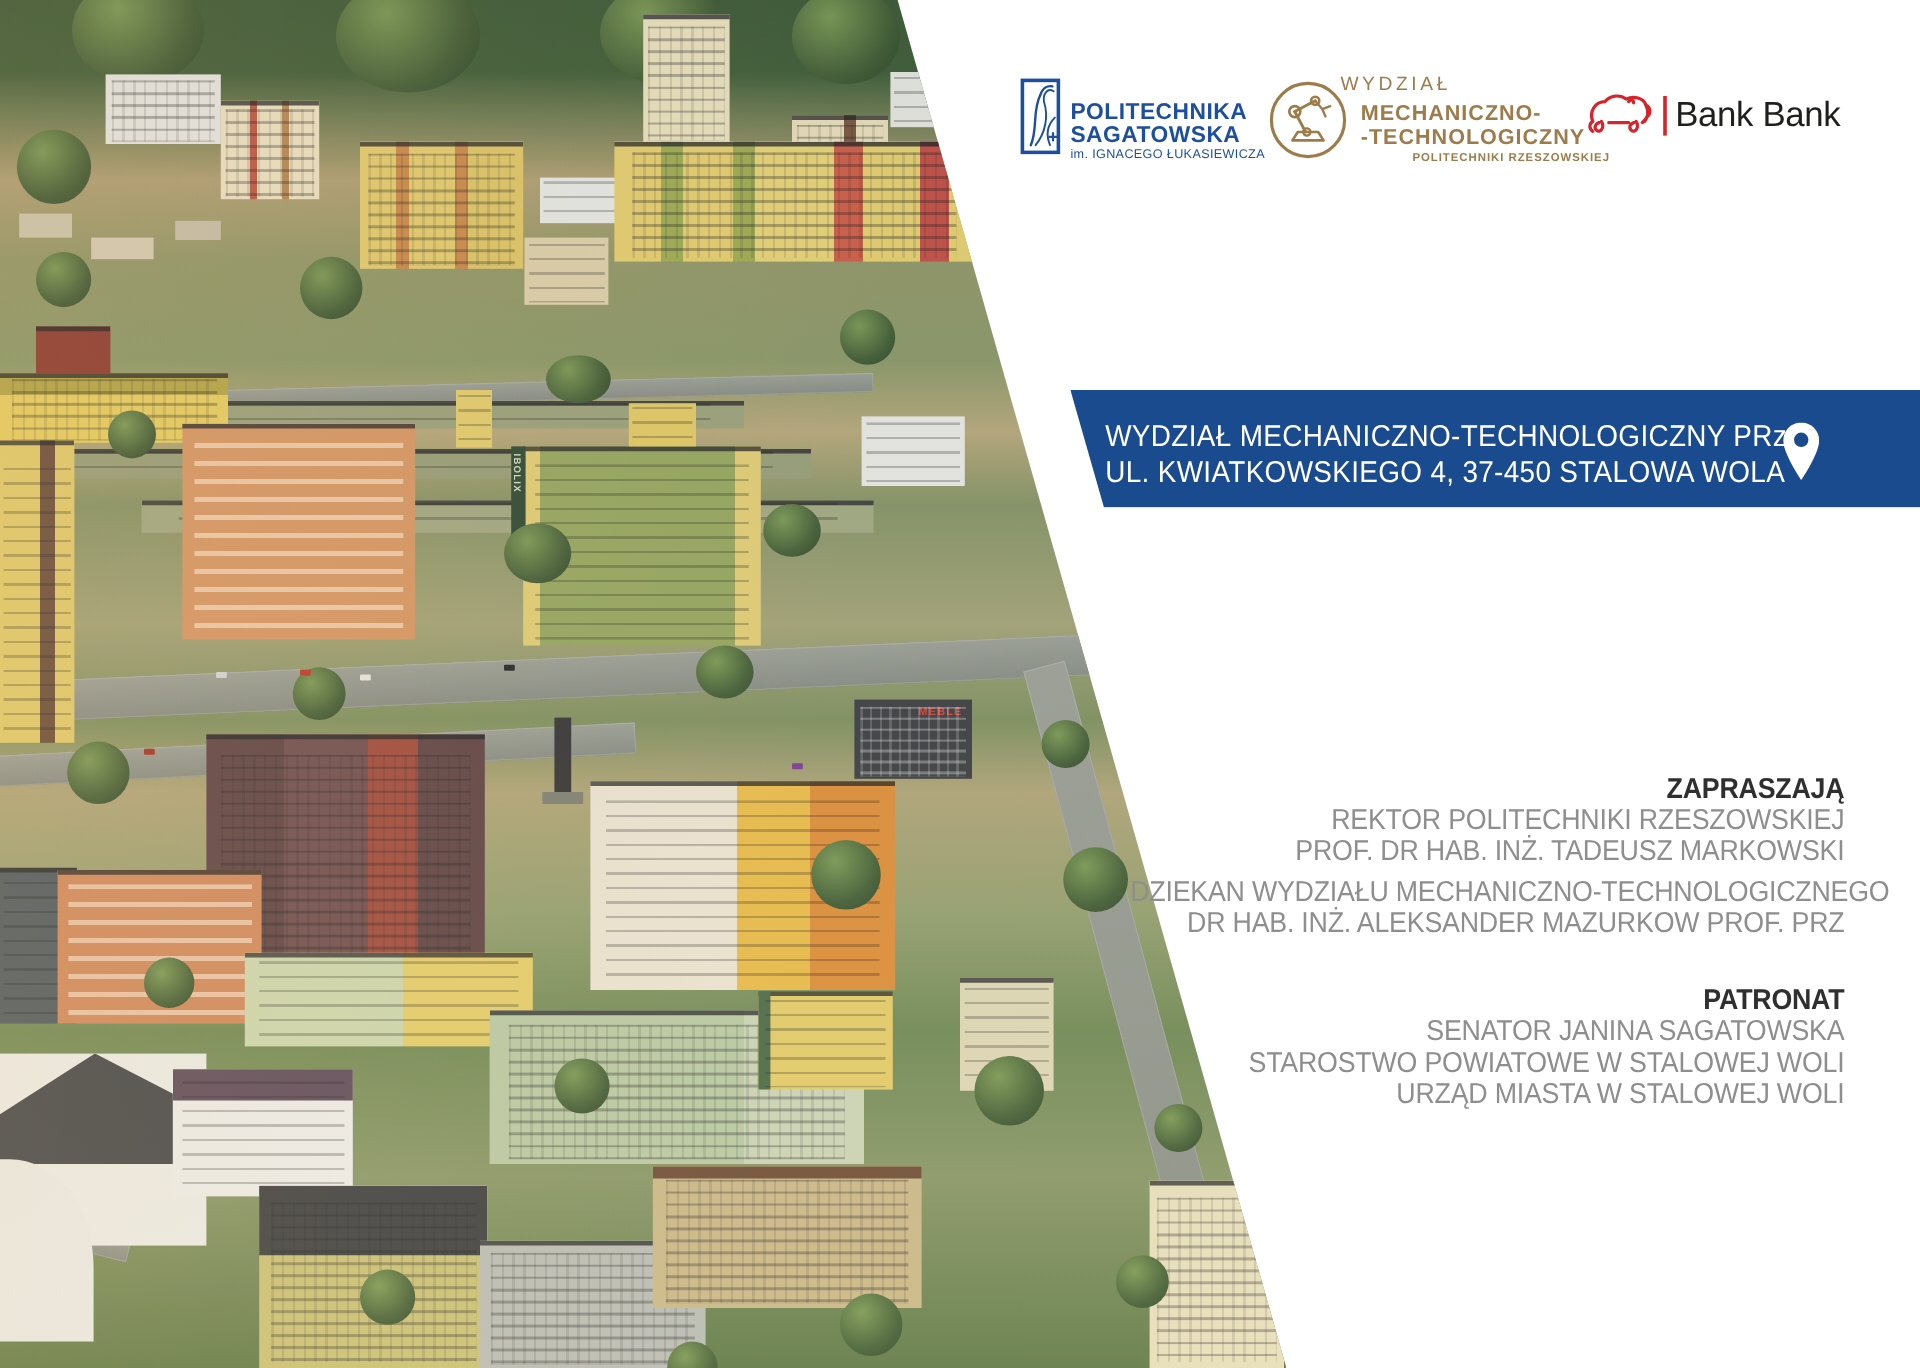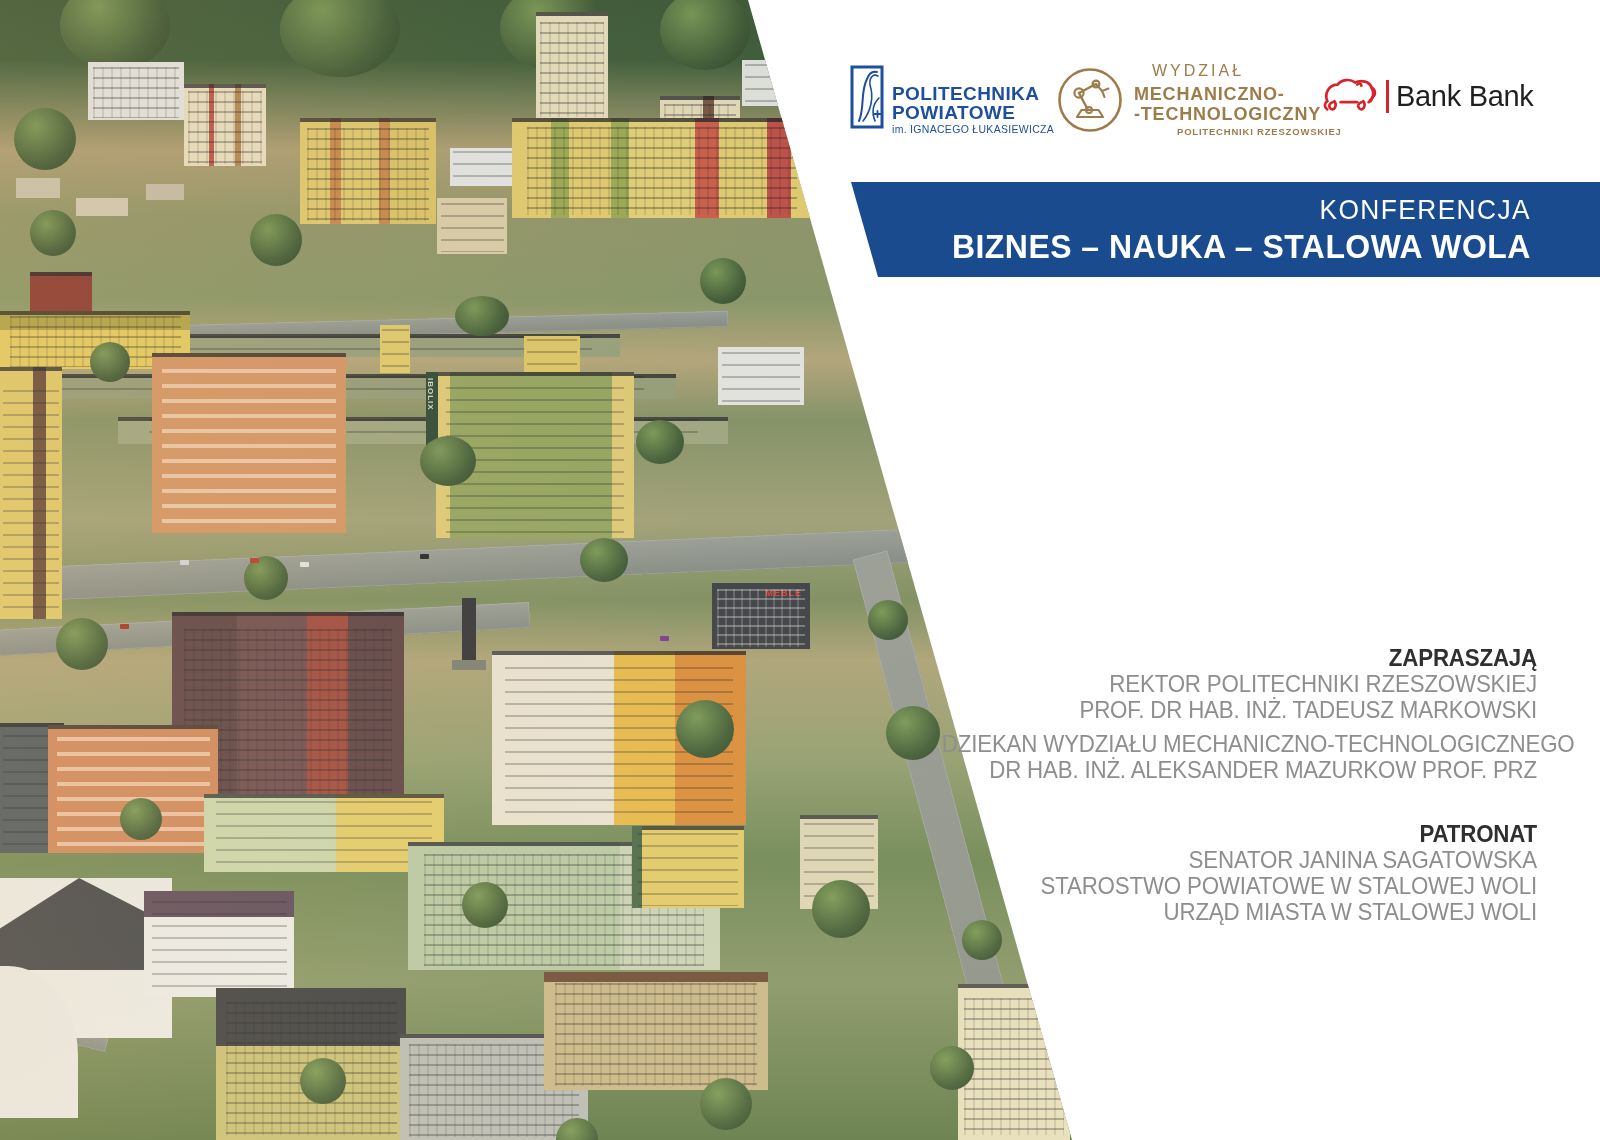--- a/index.html
+++ b/index.html
@@ -188,60 +188,66 @@
   <svg style="position:absolute;left:850px;top:65px" width="34" height="64" viewBox="0 0 34 64">
     <rect x="2" y="2" width="30" height="60" fill="#fff" stroke="#1d4f9e" stroke-width="3"></rect>
     <g fill="none" stroke="#1d4f9e" stroke-linecap="round">
       <path d="M9 56 C15 42 10 28 17 14 C19 8 23 6 27 7" stroke-width="2"></path>
       <path d="M13 56 C21 46 24 32 20 20 C19 13 23 8 28 11" stroke-width="1.6"></path>
       <path d="M25 56 C21 46 24 38 29 33" stroke-width="1.6"></path>
       <path d="M24.5 49 h6 M27.5 46 v6" stroke-width="1.8"></path>
     </g>
   </svg>
   <div class="logo-text prz-t" style="left:892px;top:84px">POLITECHNIKA</div>
-  <div class="logo-text prz-t" style="left:892px;top:103px">POWIATOWE</div>
+  <div class="logo-text prz-t" style="left:892px;top:103px">SAGATOWSKA</div>
   <div class="logo-text prz-s" style="left:892px;top:123px">im. IGNACEGO ŁUKASIEWICZA</div>
 
   <svg style="position:absolute;left:1056px;top:66px" width="68" height="68" viewBox="0 0 68 68">
     <circle cx="34" cy="34" r="30.5" fill="none" stroke="#9d7c4a" stroke-width="2.6"></circle>
     <g fill="none" stroke="#9d7c4a" stroke-linecap="round" stroke-linejoin="round">
       <path d="M21 51 h26 l-4.5 -7 h-17 z" stroke-width="2.2"></path>
       <path d="M32 44 L23 27" stroke-width="2.4"></path>
       <circle cx="33" cy="44" r="3" stroke-width="2"></circle>
       <circle cx="23" cy="27" r="4.6" stroke-width="2.2"></circle>
       <circle cx="23" cy="27" r="1.2" fill="#9d7c4a" stroke="none"></circle>
       <path d="M23 27 L40 18" stroke-width="2.4"></path>
       <circle cx="40" cy="18" r="3.4" stroke-width="2.2"></circle>
       <path d="M40 18 L46 25 M46 25 L52.5 22.5 M46 25 L48.5 31" stroke-width="2"></path>
     </g>
   </svg>
-  <div class="logo-text wmt wmt-k" style="left:1152px;top:62px">WYDZIAŁ</div>
+  <div class="logo-text wmt wmt-k" style="left:1117px;top:62px">WYDZIAŁ</div>
   <div class="logo-text wmt wmt-n" style="left:1134px;top:84px">MECHANICZNO-</div>
   <div class="logo-text wmt wmt-n" style="left:1134px;top:104px">-TECHNOLOGICZNY</div>
   <div class="logo-text wmt wmt-s" style="left:1177px;top:126px">POLITECHNIKI RZESZOWSKIEJ</div>
 
   <svg style="position:absolute;left:1320px;top:74px" width="62" height="44" viewBox="0 0 60 42">
     <g fill="none" stroke="#d8232a" stroke-width="2.6" stroke-linecap="round" stroke-linejoin="round">
       <path d="M7 26 C4 18 9 10 17 10 C21 5 29 4 34 8 C40 5 48 7 50 13 C54 15 54 20 51 22 L49 26"></path>
       <path d="M7 26 C4 28 4 32 7 34"></path>
       <path d="M14 26 C17 31 13 36 10 33 C8 31 9 28 12 27"></path>
       <path d="M42 26 C45 31 41 36 38 33 C36 31 37 28 40 27"></path>
       <path d="M20 27 L36 27"></path>
       <path d="M50 13 C53 19 51 24 47 27"></path>
       <path d="M36 10 C38 8 40 9 40 11"></path>
     </g>
   </svg>
   <div class="redbar"></div>
   <div class="logo-text pekao-t" style="left:1396px;top:80px">Bank Bank</div>
 
-  <div class="banner" id="banner1">
-    <div class="kicker">KONFERENCJA</div>
-    <div class="btitle">BIZNES – NAUKA – STALOWA WOLA</div>
-  </div>
-
+
+  <div class="banner" id="banner2">
+    <div class="loc">
+      <div>WYDZIAŁ MECHANICZNO-TECHNOLOGICZNY PRz</div>
+      <div>UL. KWIATKOWSKIEGO 4, 37-450 STALOWA WOLA</div>
+    </div>
+    <svg class="bicon" style="left:606px;top:27px" width="30" height="48" viewBox="0 0 30 48">
+      <path d="M15 0 C6.7 0 0 6.7 0 15 C0 26 15 48 15 48 C15 48 30 26 30 15 C30 6.7 23.3 0 15 0 Z" fill="#fff"></path>
+      <circle cx="15" cy="14.5" r="6" fill="#1a4b8f"></circle>
+    </svg>
+  </div>
 
 
   <div class="sect" style="top:645px">
     <div class="hd">ZAPRASZAJĄ</div>
     <div class="gy">REKTOR POLITECHNIKI RZESZOWSKIEJ</div>
     <div class="gy">PROF. DR HAB. INŻ. TADEUSZ MARKOWSKI</div>
     <div class="gy gap">DZIEKAN WYDZIAŁU MECHANICZNO-TECHNOLOGICZNEGO</div>
     <div class="gy">DR HAB. INŻ. ALEKSANDER MAZURKOW PROF. PRZ</div>
   </div>
 

